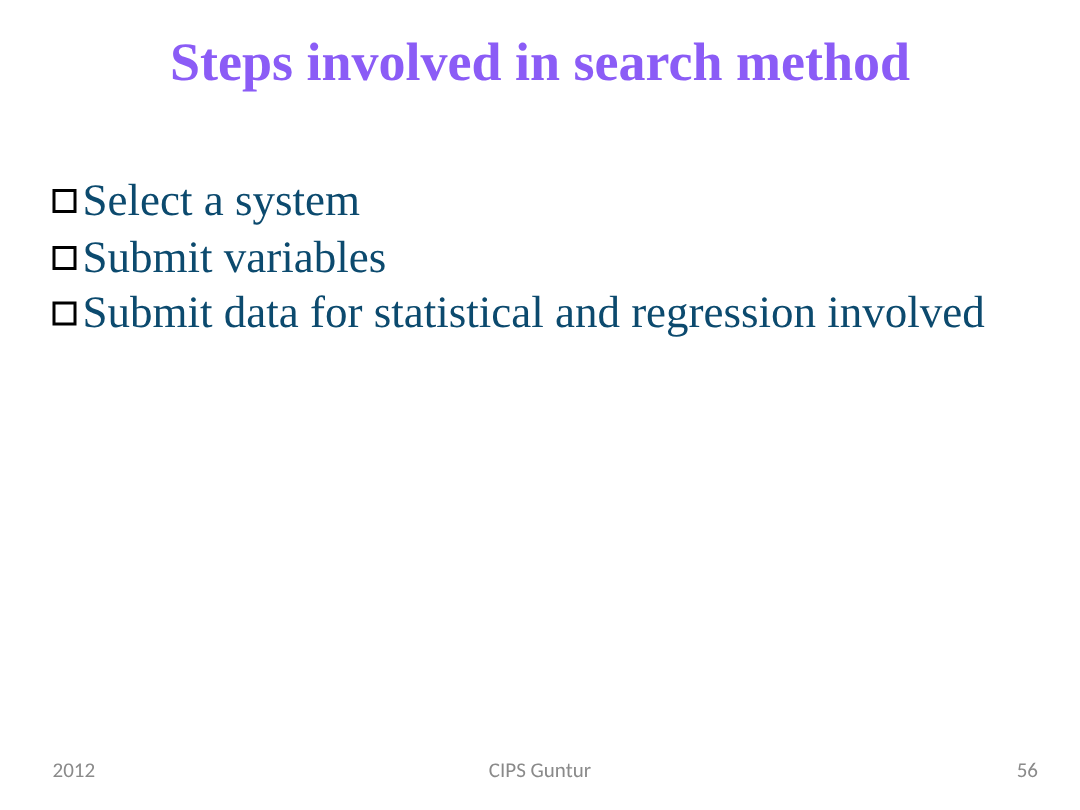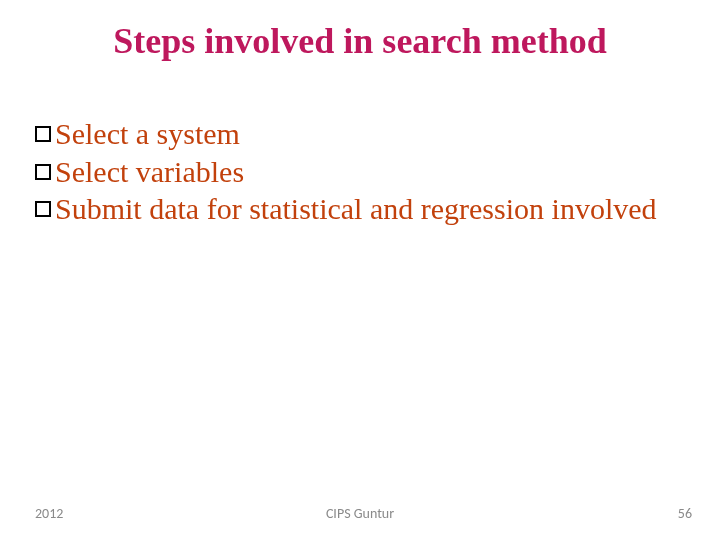--- a/index.html
+++ b/index.html
@@ -19,34 +19,34 @@
     box-sizing: border-box;
   }
   .title {
     position: absolute;
     top: 20px;
     left: 0;
     width: 720px;
     text-align: center;
     font-size: 36px;
     font-weight: bold;
-    color: #be185d;
+    color: #8b5cf6;
   }
   .body {
     position: absolute;
     top: 115px;
     left: 35px;
     width: 650px;
   }
   .item {
     display: flex;
     align-items: flex-start;
     font-size: 30px;
     line-height: 1.25;
-    color: #c2410c;
+    color: #0c4a6e;
   }
   .bullet {
     display: inline-block;
     width: 16px;
     height: 16px;
     border: 2px solid #000;
     position: relative;
     top: 11px;
     margin-right: 4px;
     flex: 0 0 auto;
@@ -75,21 +75,21 @@
 
   <div class="title">Steps involved in search method</div>
 
   <div class="body">
     <div class="item">
       <span class="bullet"></span>
       <span class="text">Select a system</span>
     </div>
     <div class="item">
       <span class="bullet"></span>
-      <span class="text">Select variables</span>
+      <span class="text">Submit variables</span>
     </div>
     <div class="item">
       <span class="bullet"></span>
       <span class="text">Submit data for statistical and regression involved</span>
     </div>
   </div>
 
   <div class="footer">
     <span class="year">2012</span>
     <span class="center">CIPS Guntur</span>

